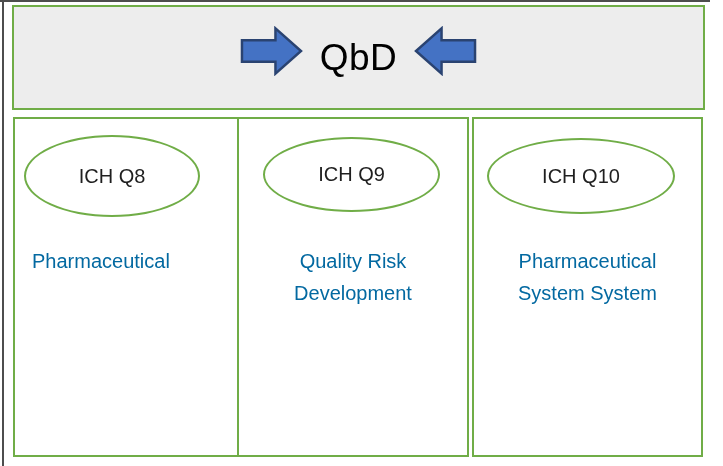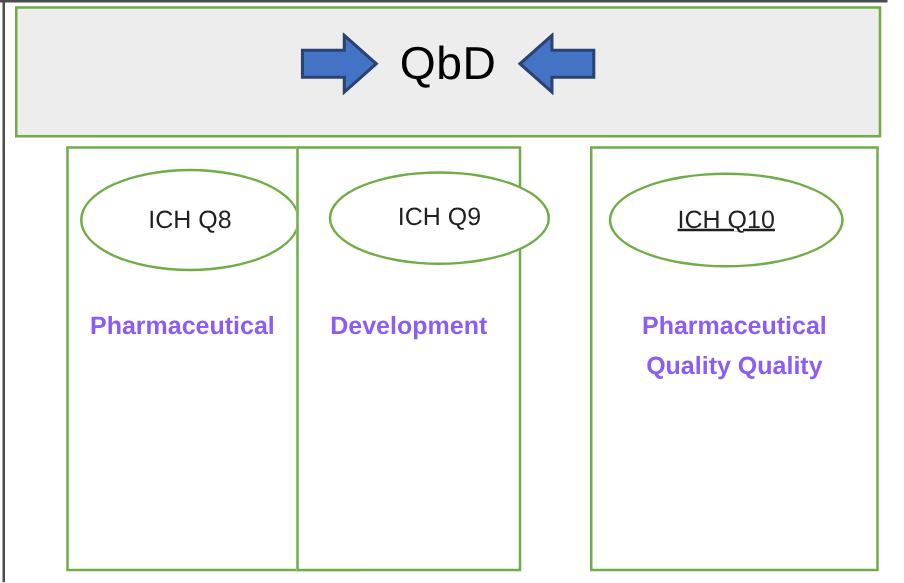--- a/index.html
+++ b/index.html
@@ -36,21 +36,21 @@
     width: 693px; height: 105px;
     box-sizing: border-box;
     border: 2px solid #70AD47;
     background: #EDEDED;
     display: flex;
     align-items: center;
     justify-content: center;
   }
   .qbd-header-row {
     display: flex;
-    align-items: center;
+    align-items: flex-end;
     gap: 17px;
     position: relative;
     top: -7px;
   }
   .qbd-title {
     font-size: 37px;
     line-height: 1;
     color: #000000;
     letter-spacing: 0.5px;
     white-space: nowrap;
@@ -58,50 +58,49 @@
   .arrow-svg { display: block; }
   
   .column {
     position: absolute;
     top: 117px;
     height: 340px;
     box-sizing: border-box;
     border: 2px solid #70AD47;
     background: #ffffff;
   }
-  .col-1 { left: 13px;  width: 235px; margin-left: 40px; }
-  .col-2 { left: 237px; width: 180px; }
+  .col-1 { left: 13px;  width: 235px; }
+  .col-2 { left: 237px; width: 232px; }
   .col-3 { left: 472px; width: 231px; }
   .badge-ellipse {
     position: absolute;
     box-sizing: border-box;
     border: 2px solid #70AD47;
     border-radius: 50%;
     display: flex;
     align-items: center;
     justify-content: center;
     background: #ffffff;
   }
   .col-1 .badge-ellipse { left: 9px;  top: 16px; width: 176px; height: 82px; }
   .col-2 .badge-ellipse { left: 24px; top: 18px; width: 177px; height: 75px; }
-  .col-3 .badge-ellipse { left: 13px; top: 19px; width: 188px; height: 76px; text-decoration: underline; }
+  .col-3 .badge-ellipse { left: 13px; top: 19px; width: 188px; height: 76px; }
   .badge-text {
     font-size: 20px;
     color: #1f1f1f;
     white-space: nowrap;
   }
   .column-label {
     position: absolute;
     top: 126px;
     left: 0;
     right: 0;
     font-size: 20px;
     line-height: 32px;
-    color: #8b5cf6;
-    font-weight: bold;
+    color: #0369a1;
   }
   .col-1 .column-label { text-align: left; padding-left: 17px; }
   .col-2 .column-label { text-align: center; }
   .col-3 .column-label { text-align: center; }
 </style>
 </head>
 <body>
 
 <div class="canvas">
   <div class="frame-top"></div>
@@ -130,26 +129,27 @@
     <div class="column-label">
       <div>Pharmaceutical</div>
     </div>
   </div>
 
   <div class="column col-2">
     <div class="badge-ellipse">
       <span class="badge-text">ICH Q9</span>
     </div>
     <div class="column-label">
+      <div>Quality Risk</div>
       <div>Development</div>
     </div>
   </div>
 
   <div class="column col-3">
     <div class="badge-ellipse">
       <span class="badge-text">ICH Q10</span>
     </div>
     <div class="column-label">
       <div>Pharmaceutical</div>
-      <div>Quality Quality</div>
+      <div>System System</div>
     </div>
   </div>
 </div>
 
 </body></html>

